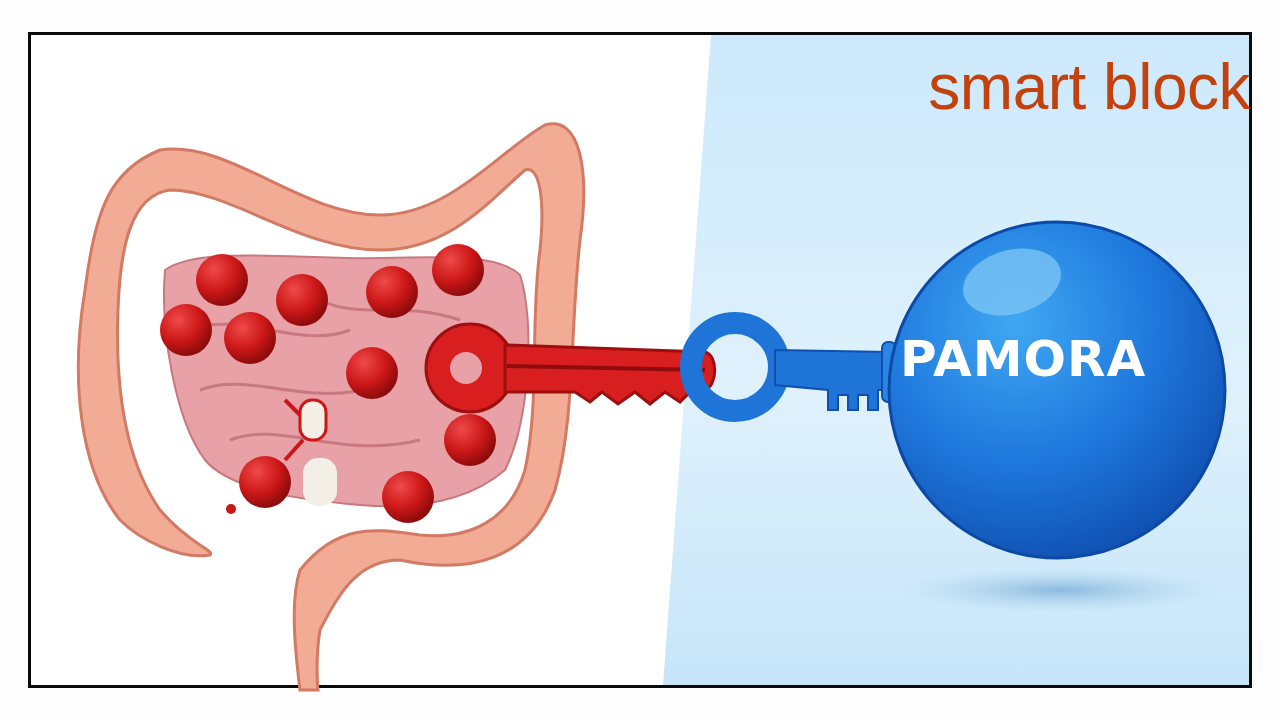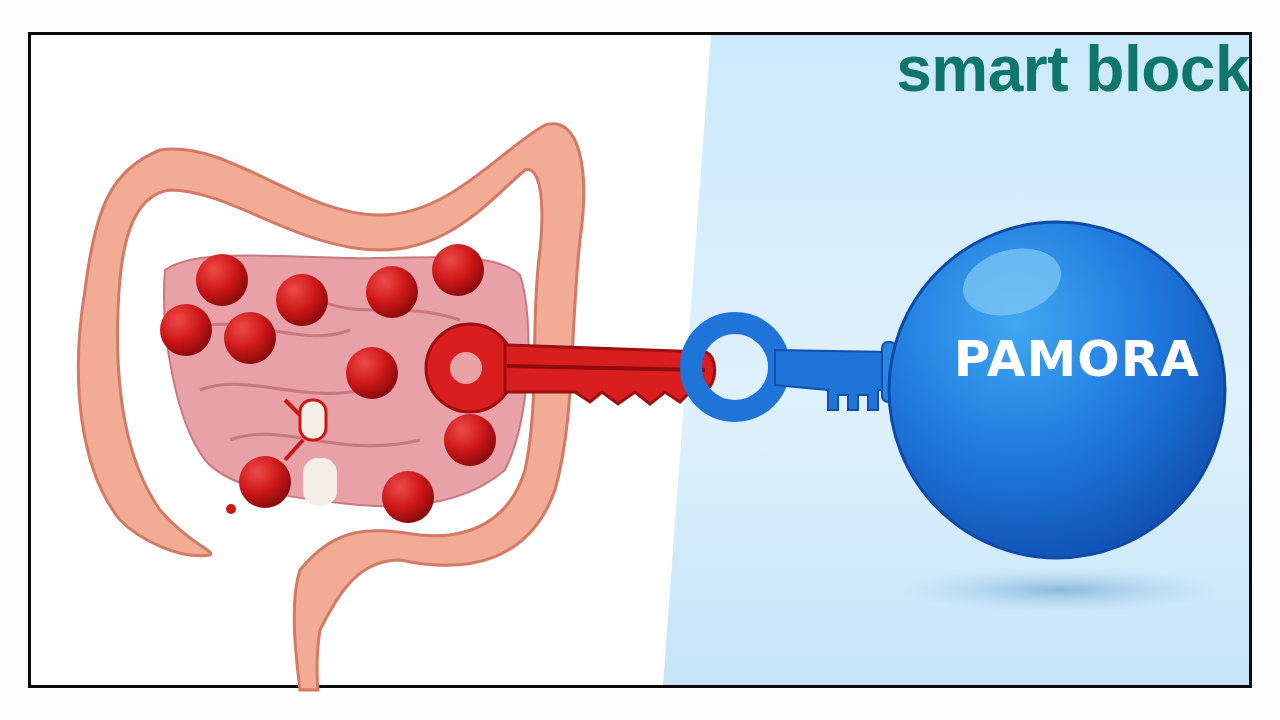--- a/index.html
+++ b/index.html
@@ -1,23 +1,23 @@
 <!DOCTYPE html>
 <html><head>
 <meta charset="utf-8">
 <style>
   html, body { margin:0; padding:0; }
   body { width:1280px; height:720px; background:#fdfdfd; position:relative; overflow:hidden; font-family:"Liberation Sans", sans-serif; }
   .frame { position:absolute; left:28px; top:32px; width:1218px; height:650px; border:3px solid #0a0a0a; background:#ffffff; overflow:hidden; }
   .blue-panel { position:absolute; left:0; top:0; width:100%; height:100%;
     background:linear-gradient(180deg,#cce9fb 0%, #dff1fc 55%, #c6e5f9 100%);
     clip-path:polygon(680px 0, 1218px 0, 1218px 650px, 632px 650px); }
-  .title { position:absolute; right:30px; top:32px; font-size:64px; font-weight:bold; color:#0f766e; letter-spacing:-0.5px; font-family:"Liberation Sans", sans-serif; }
+  .title { position:absolute; right:30px; top:50px; font-size:64px; font-weight:normal; color:#c2410c; letter-spacing:-0.5px; font-family:"Liberation Sans", sans-serif; }
   svg.art { position:absolute; left:0; top:0; }
-  .ball-label { position:absolute; left:900px; top:330px; width:300px; text-align:right; font-size:50px; font-weight:bold; color:#ffffff; font-family:"DejaVu Sans", sans-serif; letter-spacing:1px; }
+  .ball-label { position:absolute; left:900px; top:330px; width:300px; text-align:left; font-size:50px; font-weight:bold; color:#ffffff; font-family:"DejaVu Sans", sans-serif; letter-spacing:1px; }
 </style>
 </head>
 <body>
 
 <div class="frame">
   <div class="blue-panel"></div>
 </div>
 
 <svg class="art" width="1280" height="720" viewBox="0 0 1280 720">
   <defs>

